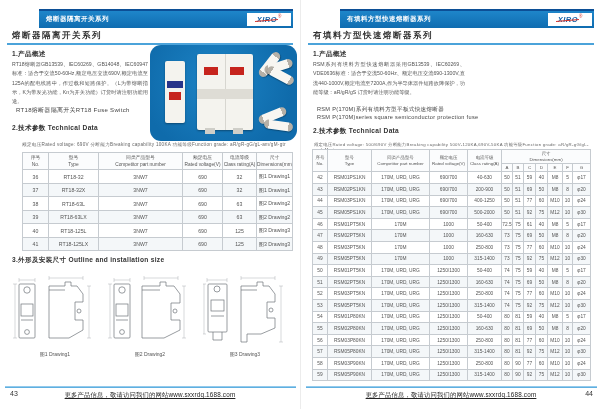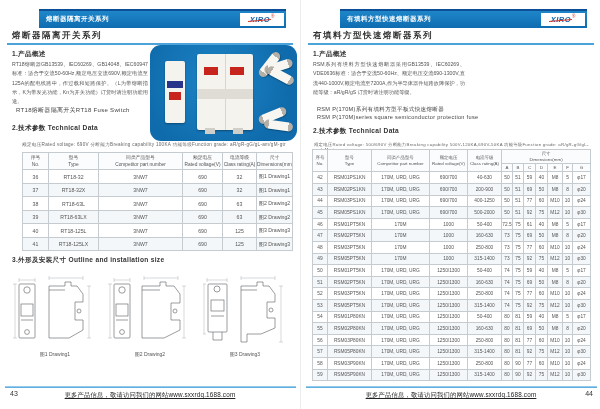--- a/index.html
+++ b/index.html
@@ -3,21 +3,21 @@
 <meta charset="utf-8">
 <style>
   html,body{margin:0;padding:0;background:#f3f4f5;}
   #canvas{position:relative;width:600px;height:409px;background:#fdfdfd;overflow:hidden;
           font-family:"Liberation Sans", sans-serif;}
   .page{position:absolute;top:0;width:300px;height:409px;background:#fff;overflow:hidden;}
   .page.left{left:0;}
   .page.right{left:300px;border-left:1px solid #ececec;}
 
   
-  .hbar{position:absolute;left:7px;right:14px;top:9px;height:17px;
+  .hbar{position:absolute;left:7px;right:7px;top:9px;height:17px;
         background:linear-gradient(180deg,#1e86ca,#0f6cb0);
         border-top:2px solid #0c4f96;display:flex;align-items:center;margin-left:32px;}
   .hbar-title{color:#fff;font-size:6.5px;font-weight:bold;padding-left:7px;letter-spacing:.5px;}
   .logo-box{position:absolute;right:2px;top:2px;width:44px;height:13px;background:#fff;
             display:flex;align-items:center;justify-content:center;}
   .logo-text{font-size:7.5px;font-weight:bold;font-style:italic;color:#1663a8;
              letter-spacing:.5px;position:relative;line-height:1;}
   .logo-text::after{content:"";position:absolute;left:-2px;right:-1px;top:58%;height:1px;
                     background:#d6332a;transform:rotate(-5deg);}
   .logo-reg{font-size:4.5px;color:#d6332a;margin-left:1px;transform:translateY(-2px);line-height:1;}

